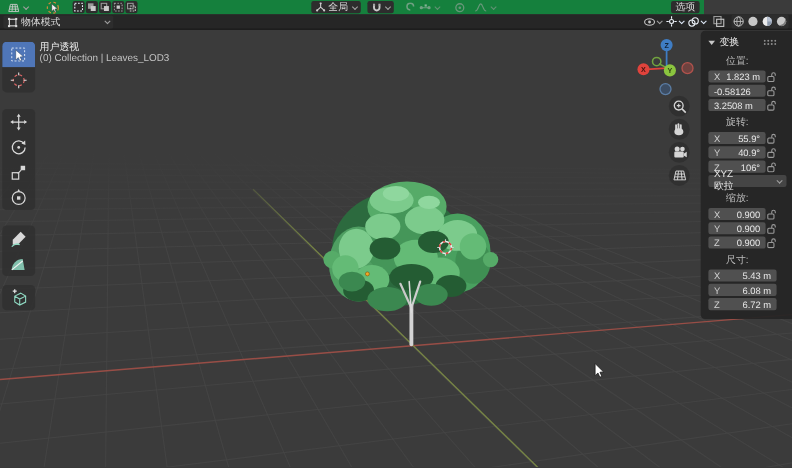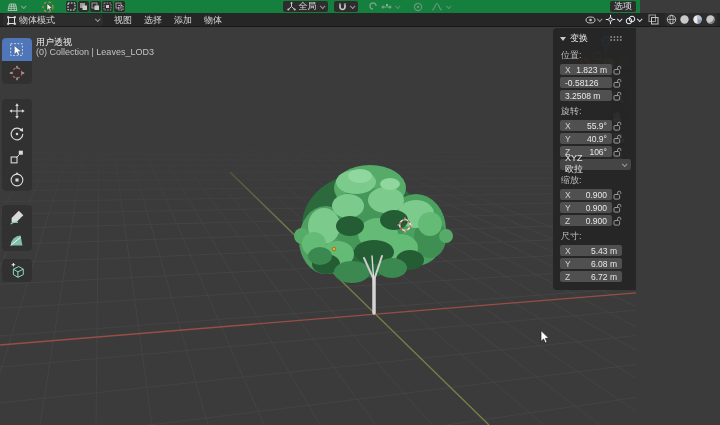--- a/index.html
+++ b/index.html
@@ -14,36 +14,36 @@
   .dim{opacity:.55}
   .blue{background:var(--accent,#4f76b8)}
   .chev{width:4px;height:4px;border-right:1px solid #9f9f9f;border-bottom:1px solid #9f9f9f;transform:rotate(45deg) translateY(-1px);flex:0 0 4px}
   .modesq{width:11px;height:11px;border-radius:2px;background:#2d2d2d;display:flex;align-items:center;justify-content:center;margin-right:1px}
   .spacer{flex:1}
   .menuitem{padding:0 6px;height:12px;display:flex;align-items:center;color:#d8d8d8}
   .iconbtn{height:13px;min-width:13px;padding:0 1px;border-radius:2px;background:transparent;display:flex;align-items:center;justify-content:center;gap:1px}
   .shadegrp{display:flex;background:#2d2d2d;border-radius:2px;margin-left:3px}
   .shadegrp .iconbtn{border-radius:2px}
   
-  .vp{position:absolute;left:0;top:27px;width:636px;height:398px;background:var(--viewport-bg,#3b3b3b);overflow:hidden;z-index:1}
+  .vp{position:absolute;left:0;top:27px;width:720px;height:398px;background:var(--viewport-bg,#3b3b3b);overflow:hidden;z-index:1}
   .fade{position:absolute;left:0;top:100px;width:720px;height:100px;background:linear-gradient(#3b3b3b 10%,rgba(59,59,59,0));z-index:2;pointer-events:none}
   .ovl{position:absolute;left:36px;z-index:5}
   .ovl.t1{top:9px;color:#ececec}
   .ovl.t2{top:20px;color:#c3c3c3}
   
   .tgroup{position:absolute;left:2px;width:30px;background:rgba(49,49,49,.92);border-radius:4px;overflow:hidden;z-index:6}
   .tbtn{width:30px;height:23px;display:flex;align-items:center;justify-content:center}
   .tbtn.sel{background:var(--accent,#4f76b8)}
   
   .navbtn{position:absolute;left:608px;width:19px;height:19px;border-radius:50%;background:rgba(40,40,40,.55);display:flex;align-items:center;justify-content:center;z-index:6}
   
   .npanel{position:absolute;right:0;top:1px;width:83px;background:rgba(37,37,37,.95);border-radius:4px 0 0 4px;padding:4px 14px 6px 7px;z-index:10}
   .phead{display:flex;align-items:center;gap:4px;margin-bottom:4px;color:#e9e9e9}
   .tri{width:0;height:0;border-left:3.5px solid transparent;border-right:3.5px solid transparent;border-top:4.5px solid #c9c9c9}
-  .plabel{color:#bdbdbd;margin:4px 1px 2px}
+  .plabel{color:#bdbdbd;margin:4px 16px 2px}
   .prow{display:flex;align-items:center;justify-content:space-between;margin-bottom:2px}
   .pfield{height:11px;background:#505050;border-radius:2px;width:52px;display:flex;align-items:center;padding:0 5px;color:#e8e8e8;font-size:8.5px}
   .pfield.wide{width:71px}
   .pfield.center{justify-content:flex-start}
   .pfield .ax{color:#d2d2d2;margin-right:auto}
   .pdrop{height:11px;background:#454545;border-radius:2px;width:71px;display:flex;align-items:center;gap:19px;padding:0 5px;color:#e4e4e4;margin-bottom:2px}
   .cursor{position:absolute;z-index:40;pointer-events:none}
 </style>
 </head>
 <body>
@@ -167,26 +167,20 @@
           <rect x="1.5" y="1.5" width="6" height="6" fill="none" stroke="#dcdcdc" stroke-width="1"></rect>
           <rect x="0.2" y="0.2" width="2" height="2" fill="#dcdcdc"></rect>
           <rect x="6.8" y="0.2" width="2" height="2" fill="#dcdcdc"></rect>
           <rect x="0.2" y="6.8" width="2" height="2" fill="#dcdcdc"></rect>
           <rect x="6.8" y="6.8" width="2" height="2" fill="#dcdcdc"></rect>
         </svg>
     </span>
     <span>物体模式</span>
     <span class="spacer"></span>
     <span class="chev"></span>
-  </div>
-  <div style="display:flex;margin-left:5px">
-    <span class="menuitem">视图</span>
-    <span class="menuitem">选择</span>
-    <span class="menuitem">添加</span>
-    <span class="menuitem">物体</span>
   </div>
   <div class="spacer"></div>
 
   <div style="display:flex;align-items:center;gap:2px;margin-right:3px">
     <div class="iconbtn">
       <svg width="11" height="10" viewBox="0 0 11 10">
           <ellipse cx="5.5" cy="5" rx="4.5" ry="3" fill="none" stroke="#c6c6c6" stroke-width="1"></ellipse>
           <circle cx="5.5" cy="5" r="1.3" fill="#c6c6c6"></circle>
         </svg>
       <span class="chev"></span>

